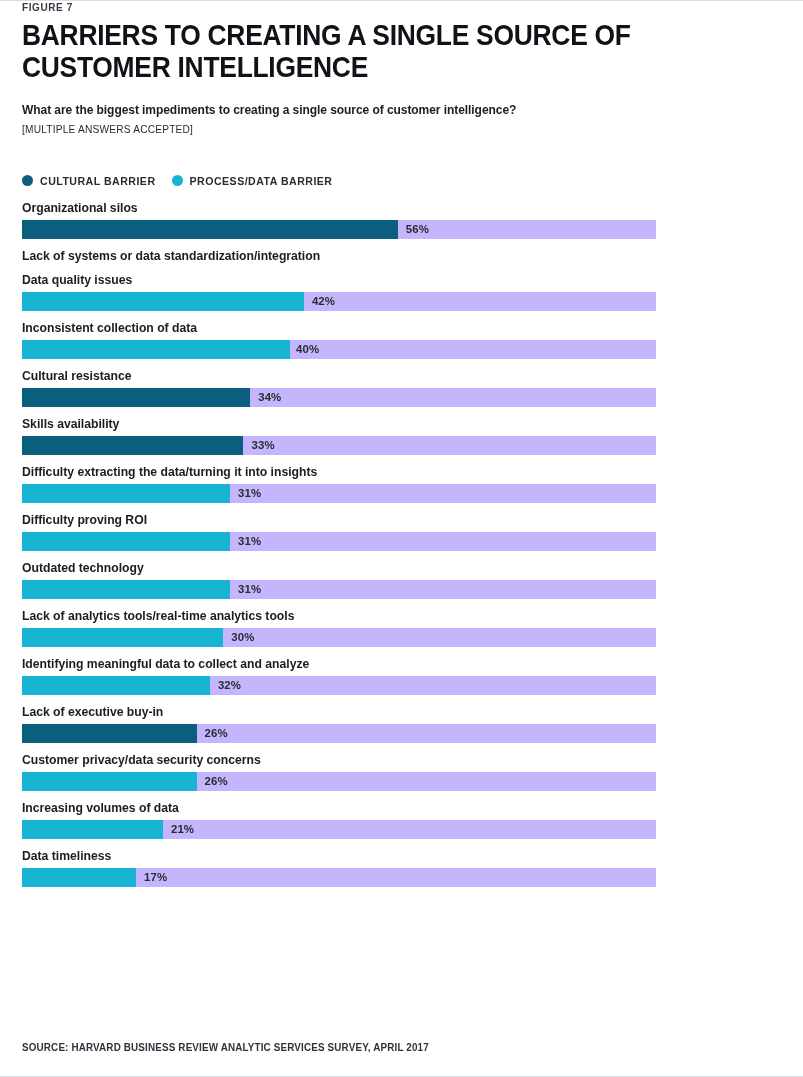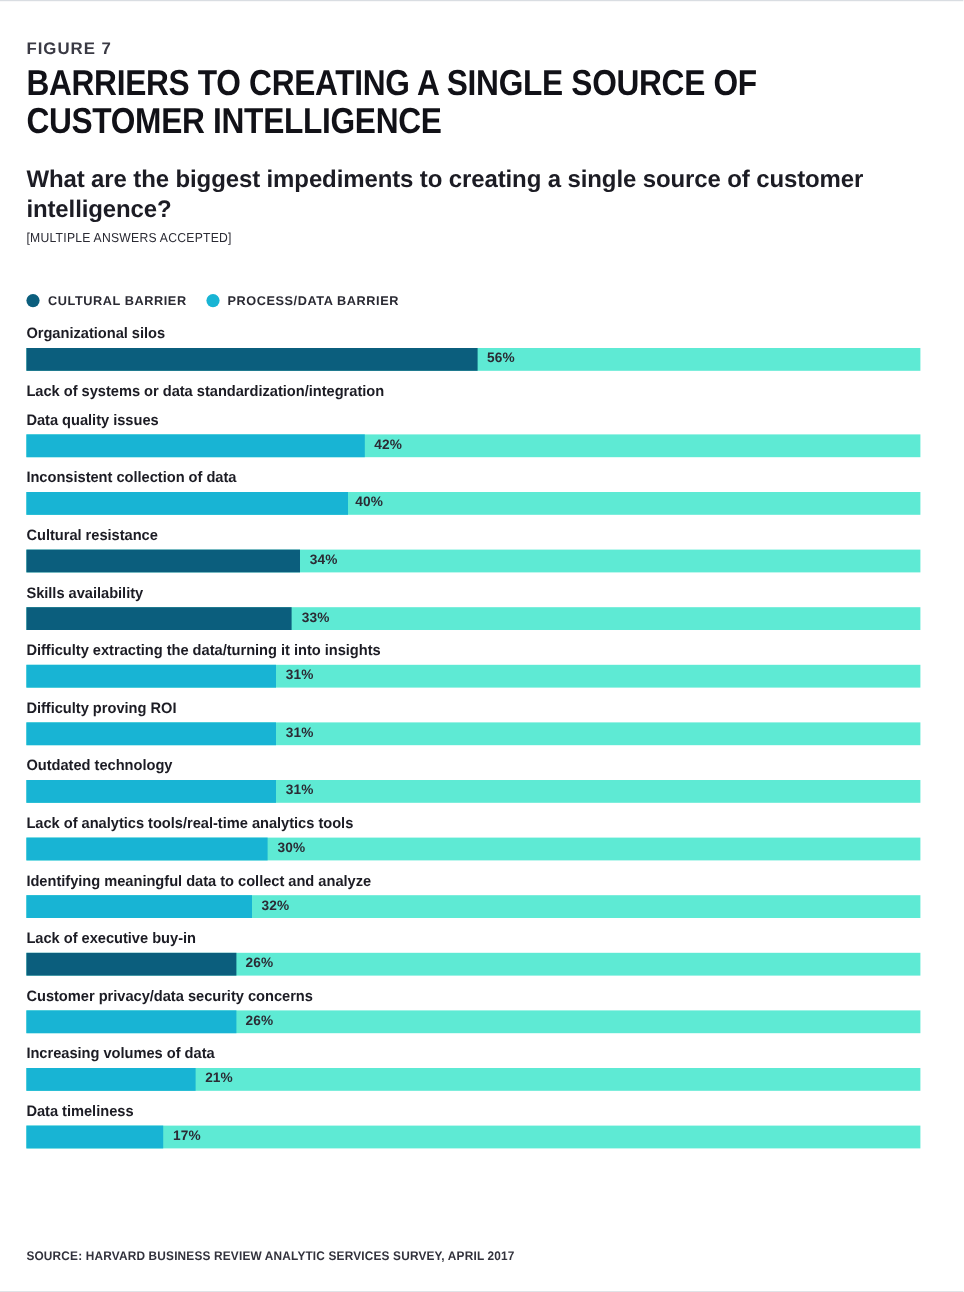--- a/index.html
+++ b/index.html
@@ -32,42 +32,42 @@
   }
   .edge-rule-bottom {
     position: absolute;
     left: 0; right: 0; bottom: 0;
     height: 1px;
     background: #d9dde2;
   }
 
   
   .figure-kicker {
-    margin-top: 32px;
-    font-size: 14px;
+    margin-top: 2px;
+    font-size: 10px;
     font-weight: 700;
     letter-spacing: 0.06em;
     color: #3a3a44;
     text-transform: uppercase;
   }
   .figure-title {
     margin-top: 6px;
     font-size: 30px;
     line-height: 1.06;
     font-weight: 700;
     letter-spacing: -0.01em;
     text-transform: uppercase;
     color: #111117;
     transform: scaleX(0.88);
     transform-origin: left top;
     width: 113%;
   }
   .figure-question {
     margin-top: 9px;
-    font-size: 20px;
+    font-size: 12px;
     font-weight: 700;
     line-height: 1.25;
     color: #1c1c24;
     letter-spacing: -0.005em;
   }
   .figure-note {
     margin-top: 5px;
     font-size: 10.8px;
     font-weight: 400;
     letter-spacing: 0.02em;
@@ -118,22 +118,22 @@
     color: #1c1c24;
     letter-spacing: -0.002em;
     margin-bottom: 5px;
     white-space: nowrap;
     transform: scaleX(0.97);
     transform-origin: left center;
   }
   .bar-track {
     position: relative;
     height: 19px;
-    background: #5eead4;
-    width: 745px;
+    background: #c4b5fd;
+    width: 634px;
     text-align: right;
   }
   .bar-fill {
     position: absolute;
     left: 0; top: 0; bottom: 0;
     height: 100%;
   }
   .bar-value {
     position: absolute;
     top: 50%;

